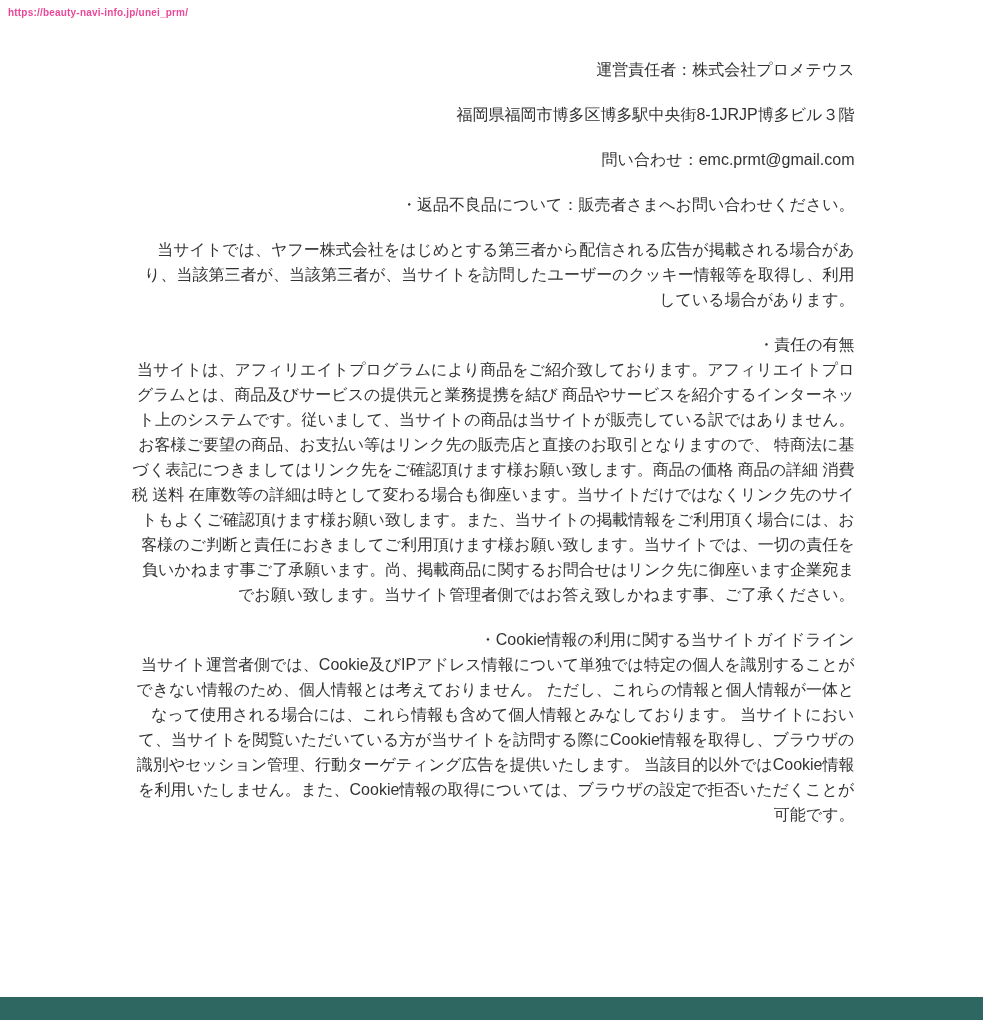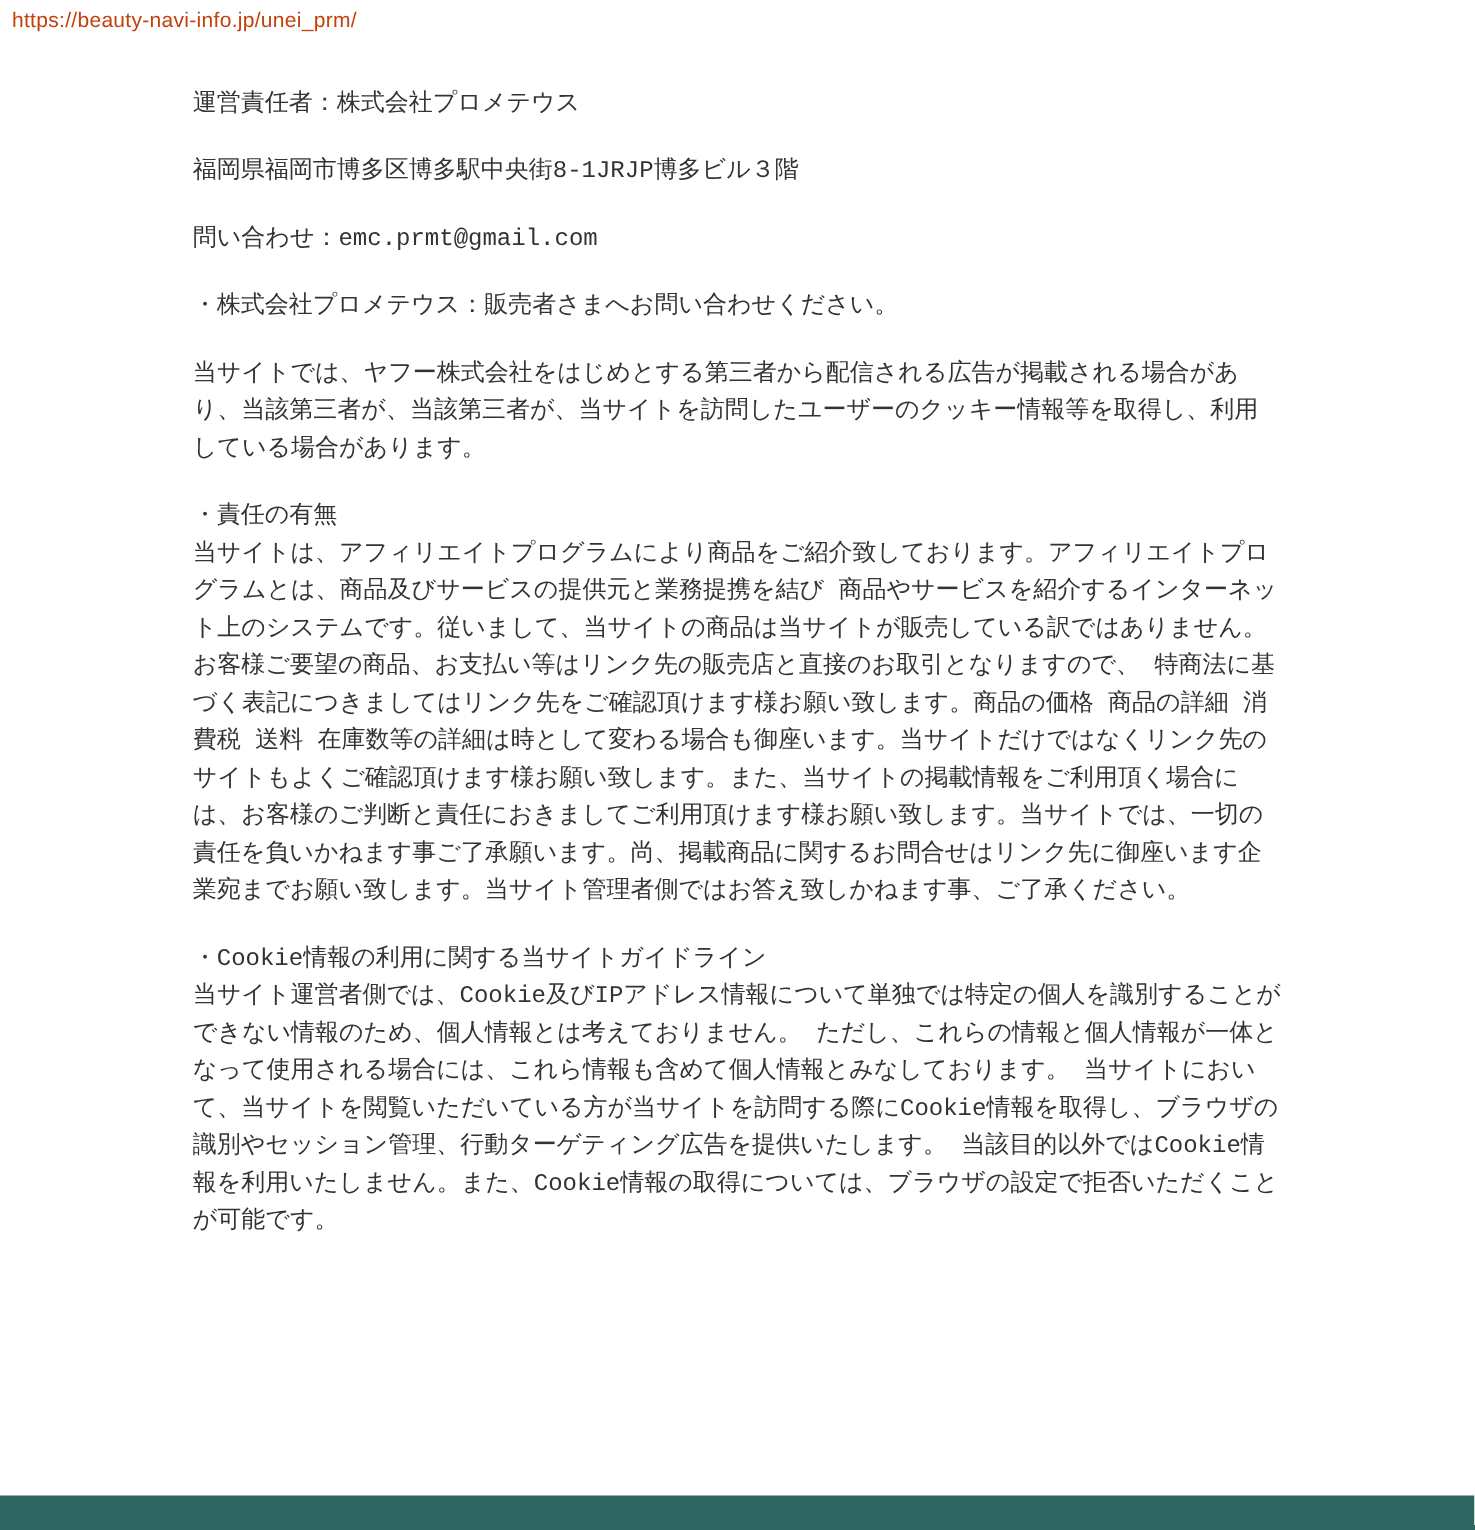--- a/index.html
+++ b/index.html
@@ -12,59 +12,59 @@
     position: relative;
     background: #ffffff;
     font-family: "Liberation Sans", "DejaVu Sans", sans-serif;
     color: #333333;
     overflow: hidden;
   }
   .url-header {
     position: absolute;
     top: 3px;
     left: 8px;
-    font-size: 14px;
+    font-size: 10px;
     line-height: 20px;
-    color: #c2410c;
+    color: #ec4899;
     letter-spacing: 0.2px;
+    font-weight: bold;
   }
   .content {
     width: 726px;
     margin: 0 auto;
     padding-top: 57px;
     box-sizing: border-box;
   }
   .content p {
     margin: 0 0 20px 0;
     font-size: 16px;
     line-height: 25px;
     white-space: pre-line;
-    text-align: left;
+    text-align: right;
     word-break: break-all;
-    font-family: Liberation Mono, monospace;
   }
   .footer-bar {
     position: absolute;
     left: 0;
     bottom: 0;
     width: 100%;
     height: 23px;
     background: #2e6762;
   }
 </style>
 </head>
 <body>
 
 <div class="url-header">https://beauty-navi-info.jp/unei_prm/</div>
 
 <div class="content">
   <p>運営責任者：株式会社プロメテウス</p>
   <p>福岡県福岡市博多区博多駅中央街8-1JRJP博多ビル３階</p>
   <p>問い合わせ：emc.prmt@gmail.com</p>
-  <p>・株式会社プロメテウス：販売者さまへお問い合わせください。</p>
+  <p>・返品不良品について：販売者さまへお問い合わせください。</p>
   <p>当サイトでは、ヤフー株式会社をはじめとする第三者から配信される広告が掲載される場合があり、当該第三者が、当該第三者が、当サイトを訪問したユーザーのクッキー情報等を取得し、利用している場合があります。</p>
   <p>・責任の有無
 当サイトは、アフィリエイトプログラムにより商品をご紹介致しております。アフィリエイトプログラムとは、商品及びサービスの提供元と業務提携を結び 商品やサービスを紹介するインターネット上のシステムです。従いまして、当サイトの商品は当サイトが販売している訳ではありません。お客様ご要望の商品、お支払い等はリンク先の販売店と直接のお取引となりますので、 特商法に基づく表記につきましてはリンク先をご確認頂けます様お願い致します。商品の価格 商品の詳細 消費税 送料 在庫数等の詳細は時として変わる場合も御座います。当サイトだけではなくリンク先のサイトもよくご確認頂けます様お願い致します。また、当サイトの掲載情報をご利用頂く場合には、お客様のご判断と責任におきましてご利用頂けます様お願い致します。当サイトでは、一切の責任を負いかねます事ご了承願います。尚、掲載商品に関するお問合せはリンク先に御座います企業宛までお願い致します。当サイト管理者側ではお答え致しかねます事、ご了承ください。</p>
   <p>・Cookie情報の利用に関する当サイトガイドライン
 当サイト運営者側では、Cookie及びIPアドレス情報について単独では特定の個人を識別することができない情報のため、個人情報とは考えておりません。 ただし、これらの情報と個人情報が一体となって使用される場合には、これら情報も含めて個人情報とみなしております。 当サイトにおいて、当サイトを閲覧いただいている方が当サイトを訪問する際にCookie情報を取得し、ブラウザの識別やセッション管理、行動ターゲティング広告を提供いたします。 当該目的以外ではCookie情報を利用いたしません。また、Cookie情報の取得については、ブラウザの設定で拒否いただくことが可能です。</p>
 </div>
 
 <div class="footer-bar" style="background: rgb(46, 103, 98);"></div>
 
 </body></html>

